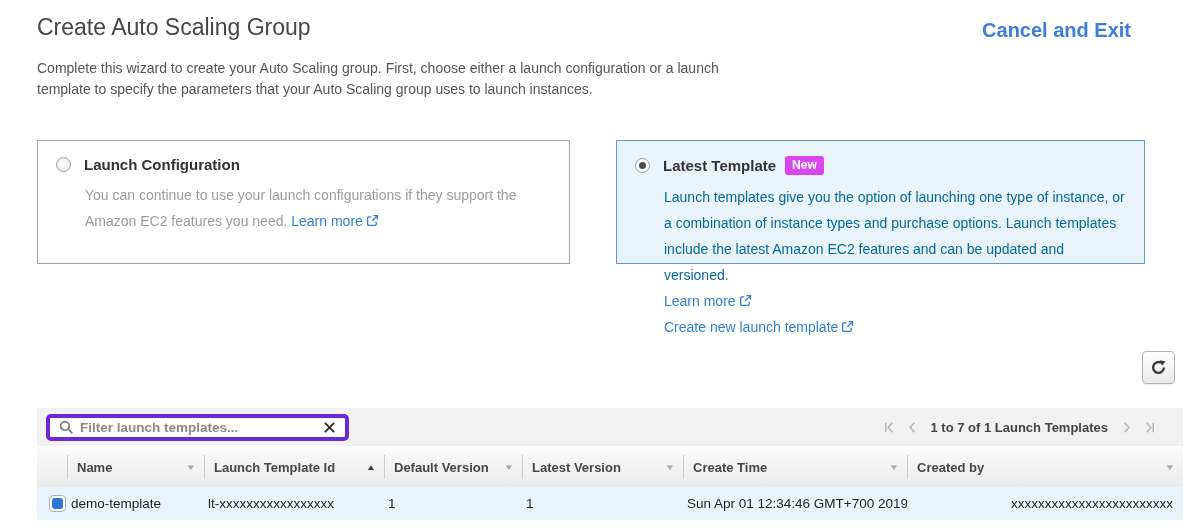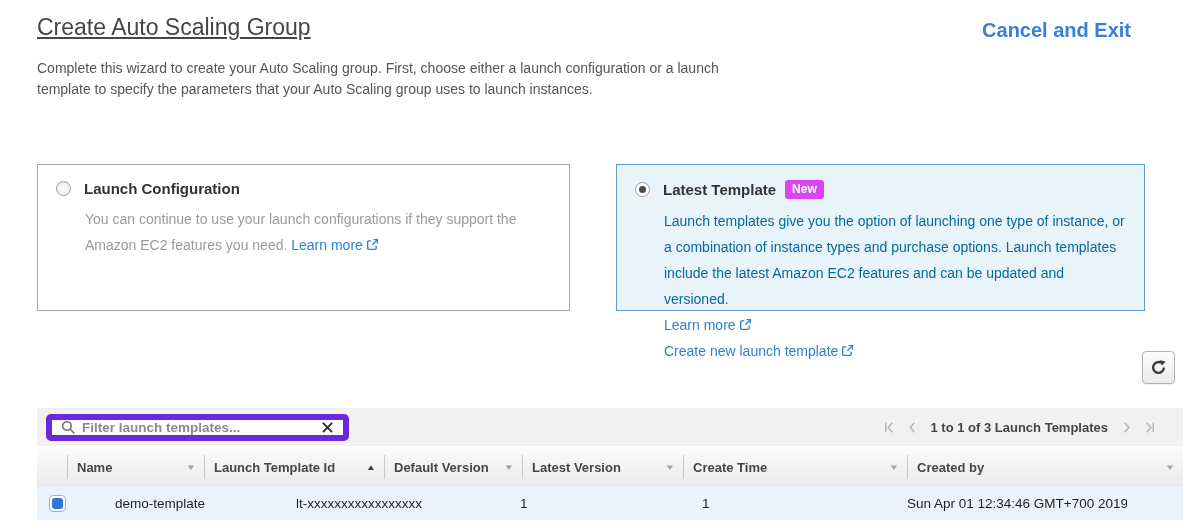--- a/index.html
+++ b/index.html
@@ -1,28 +1,28 @@
 <!DOCTYPE html>
 <html><head>
 <meta charset="utf-8">
 <style>
   * { margin:0; padding:0; box-sizing:border-box; }
   html,body { width:1190px; height:531px; background:#fff; overflow:hidden;
               font-family:"Liberation Sans", sans-serif; position:relative; }
 
   .page-title { position:absolute; left:37px; top:14px; font-size:23px;
-                font-weight:400; color:#464646;text-decoration:underline; }
+                font-weight:400; color:#464646; }
   .cancel-link { position:absolute; right:59px; top:19px; font-size:20px;
                  font-weight:bold; color:#3a7edd; text-decoration:none; cursor:pointer; }
   .intro { position:absolute; left:37px; top:58px; width:695px; font-size:14px;
            color:#555; line-height:21px; }
 
   .cards { position:absolute; left:37px; top:140px; display:flex; }
-  .card { width:533px; height:147px; border:1px solid #a6a6a6; background:#fff;
-          padding:15px 18px;margin-top:24px; }
+  .card { width:533px; height:124px; border:1px solid #a6a6a6; background:#fff;
+          padding:15px 18px; }
   .card + .card { margin-left:46px; width:529px; }
   .card.selected { border-color:#5f9cd3; background:#e9f3fa; }
 
   .card-head { display:flex; align-items:center; }
   .radio { width:15px; height:15px; border-radius:50%; border:1px solid #9c9c9c;
            background:radial-gradient(#fdfdfd,#e9e9e9); position:relative; flex:0 0 auto; cursor:pointer; }
   .radio.checked { background:#fff; }
   .radio.checked::after { content:""; position:absolute; left:3px; top:3px;
            width:7px; height:7px; border-radius:50%; background:#4c4c4c; }
   .card-title { margin-left:13px; font-size:15px; font-weight:bold; color:#333; }
@@ -37,21 +37,21 @@
 
   .refresh-btn { position:absolute; left:1142px; top:351px; width:33px; height:33px;
                  border:1px solid #b3b3b3; border-radius:4px;
                  background:linear-gradient(#fdfdfd,#ebebeb);
                  display:flex; align-items:center; justify-content:center; cursor:pointer;
                  box-shadow:0 1px 1px rgba(0,0,0,.06); }
 
   .table-wrap { position:absolute; left:37px; top:408px; width:1146px; }
   .toolbar { height:38px; background:#f1f1f1; display:flex; align-items:center;
              padding:0 9px; margin-bottom:1px; }
-  .filter-box { width:303px; height:27px; background:#fff; border:6px solid #6d28d9;
+  .filter-box { width:303px; height:27px; background:#fff; border:4px solid #6d28d9;
                 border-radius:5px; display:flex; align-items:center; padding:0 9px; }
   .filter-box input { flex:1; border:none; outline:none; background:transparent;
                 font-size:13.5px; font-weight:bold; color:#555; margin-left:6px;
                 font-family:"Liberation Sans", sans-serif; }
   .filter-box input::placeholder { color:#8a8a8a; opacity:1; }
   .clear-btn { display:flex; align-items:center; cursor:pointer; }
 
   .pager { margin-left:auto; display:flex; align-items:center; padding-right:13px; }
   .pg-btn { display:flex; align-items:center; padding:0 4px; cursor:pointer; }
   .pager-text { font-size:13px; font-weight:bold; color:#454545; margin:0 7px; white-space:nowrap; }
@@ -59,21 +59,21 @@
   .thead { height:40px; background:linear-gradient(#fbfbfb,#eaeaea);
            display:flex; align-items:stretch; font-size:13px; font-weight:bold; color:#464646; }
   .th { display:flex; align-items:center; padding-left:10px; position:relative; cursor:pointer; }
   .th:not(:first-child)::before { content:""; position:absolute; left:0; top:8px; bottom:8px;
            width:1px; background:#c9c9c9; }
   .sort-icon { margin-left:auto; margin-right:9px; font-size:8px; color:#a3a3a3;
                transform:scaleX(1.3); }
   .sort-icon.asc { color:#3c3c3c; }
 
   .tbody .row { height:33px; background:#eaf3fb; display:flex; align-items:center;
-                font-size:13.5px; color:#1f1f1f; cursor:pointer;gap:44px; }
+                font-size:13.5px; color:#1f1f1f; cursor:pointer; }
   .td { padding-left:4px; overflow:hidden; white-space:nowrap; }
   .td.created-by { padding-left:104px; }
 
   .c0 { width:30px; flex:0 0 auto; display:flex; align-items:center; }
   .c1 { width:137px; flex:0 0 auto; }
   .c2 { width:180px; flex:0 0 auto; }
   .c3 { width:138px; flex:0 0 auto; }
   .c4 { width:161px; flex:0 0 auto; }
   .c5 { width:224px; flex:0 0 auto; }
   .c6 { width:276px; flex:0 0 auto; }
@@ -157,21 +157,21 @@
         <svg width="15" height="15" viewBox="0 0 16 16">
           <line x1="4" y1="3" x2="4" y2="13" stroke="#b5b5b5" stroke-width="1.6"></line>
           <polyline points="11,3 6.5,8 11,13" fill="none" stroke="#b5b5b5" stroke-width="1.6"></polyline>
         </svg>
       </span>
       <span class="pg-btn">
         <svg width="15" height="15" viewBox="0 0 16 16">
           <polyline points="10,3 5.5,8 10,13" fill="none" stroke="#b5b5b5" stroke-width="1.6"></polyline>
         </svg>
       </span>
-      <span class="pager-text">1 to 1 of 3 Launch Templates</span>
+      <span class="pager-text">1 to 7 of 1 Launch Templates</span>
       <span class="pg-btn">
         <svg width="15" height="15" viewBox="0 0 16 16">
           <polyline points="6,3 10.5,8 6,13" fill="none" stroke="#b5b5b5" stroke-width="1.6"></polyline>
         </svg>
       </span>
       <span class="pg-btn">
         <svg width="15" height="15" viewBox="0 0 16 16">
           <polyline points="5,3 9.5,8 5,13" fill="none" stroke="#b5b5b5" stroke-width="1.6"></polyline>
           <line x1="12" y1="3" x2="12" y2="13" stroke="#b5b5b5" stroke-width="1.6"></line>
         </svg>

